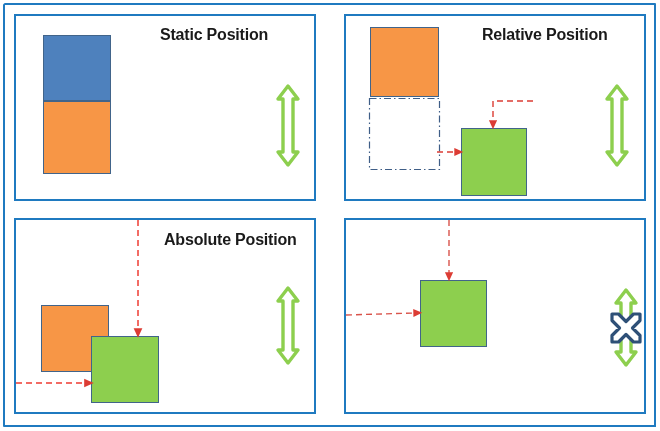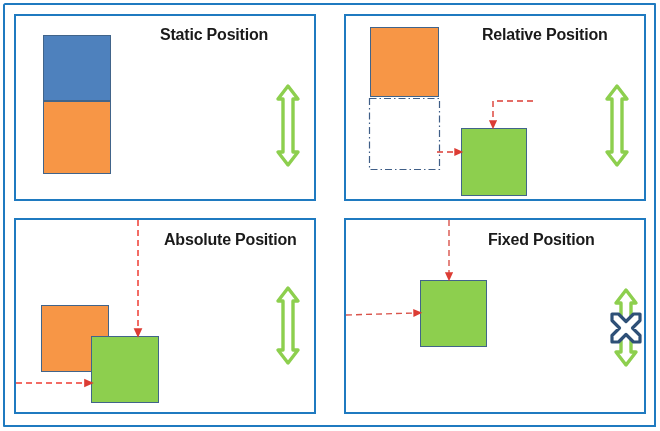--- a/index.html
+++ b/index.html
@@ -154,15 +154,14 @@
                L633.5,314 L640,314 L640,320.5 L632.5,328
                L640,335.5 L640,342 L633.5,342 L626,334.5
                L618.5,342 L612,342 L612,335.5 L619.5,328
                L612,320.5 L612,314 L618.5,314 z" fill="#ffffff" stroke="#2E5077" stroke-width="3.2" stroke-linejoin="round"></path>
     </g>
   </svg>
 
   <div class="q-title" id="title-static">Static Position</div>
   <div class="q-title" id="title-relative">Relative Position</div>
   <div class="q-title" id="title-absolute">Absolute Position</div>
-  <div class="q-title" id="title-fixed">Fixed Position</div>
 
 </div>
 
 </body></html>

